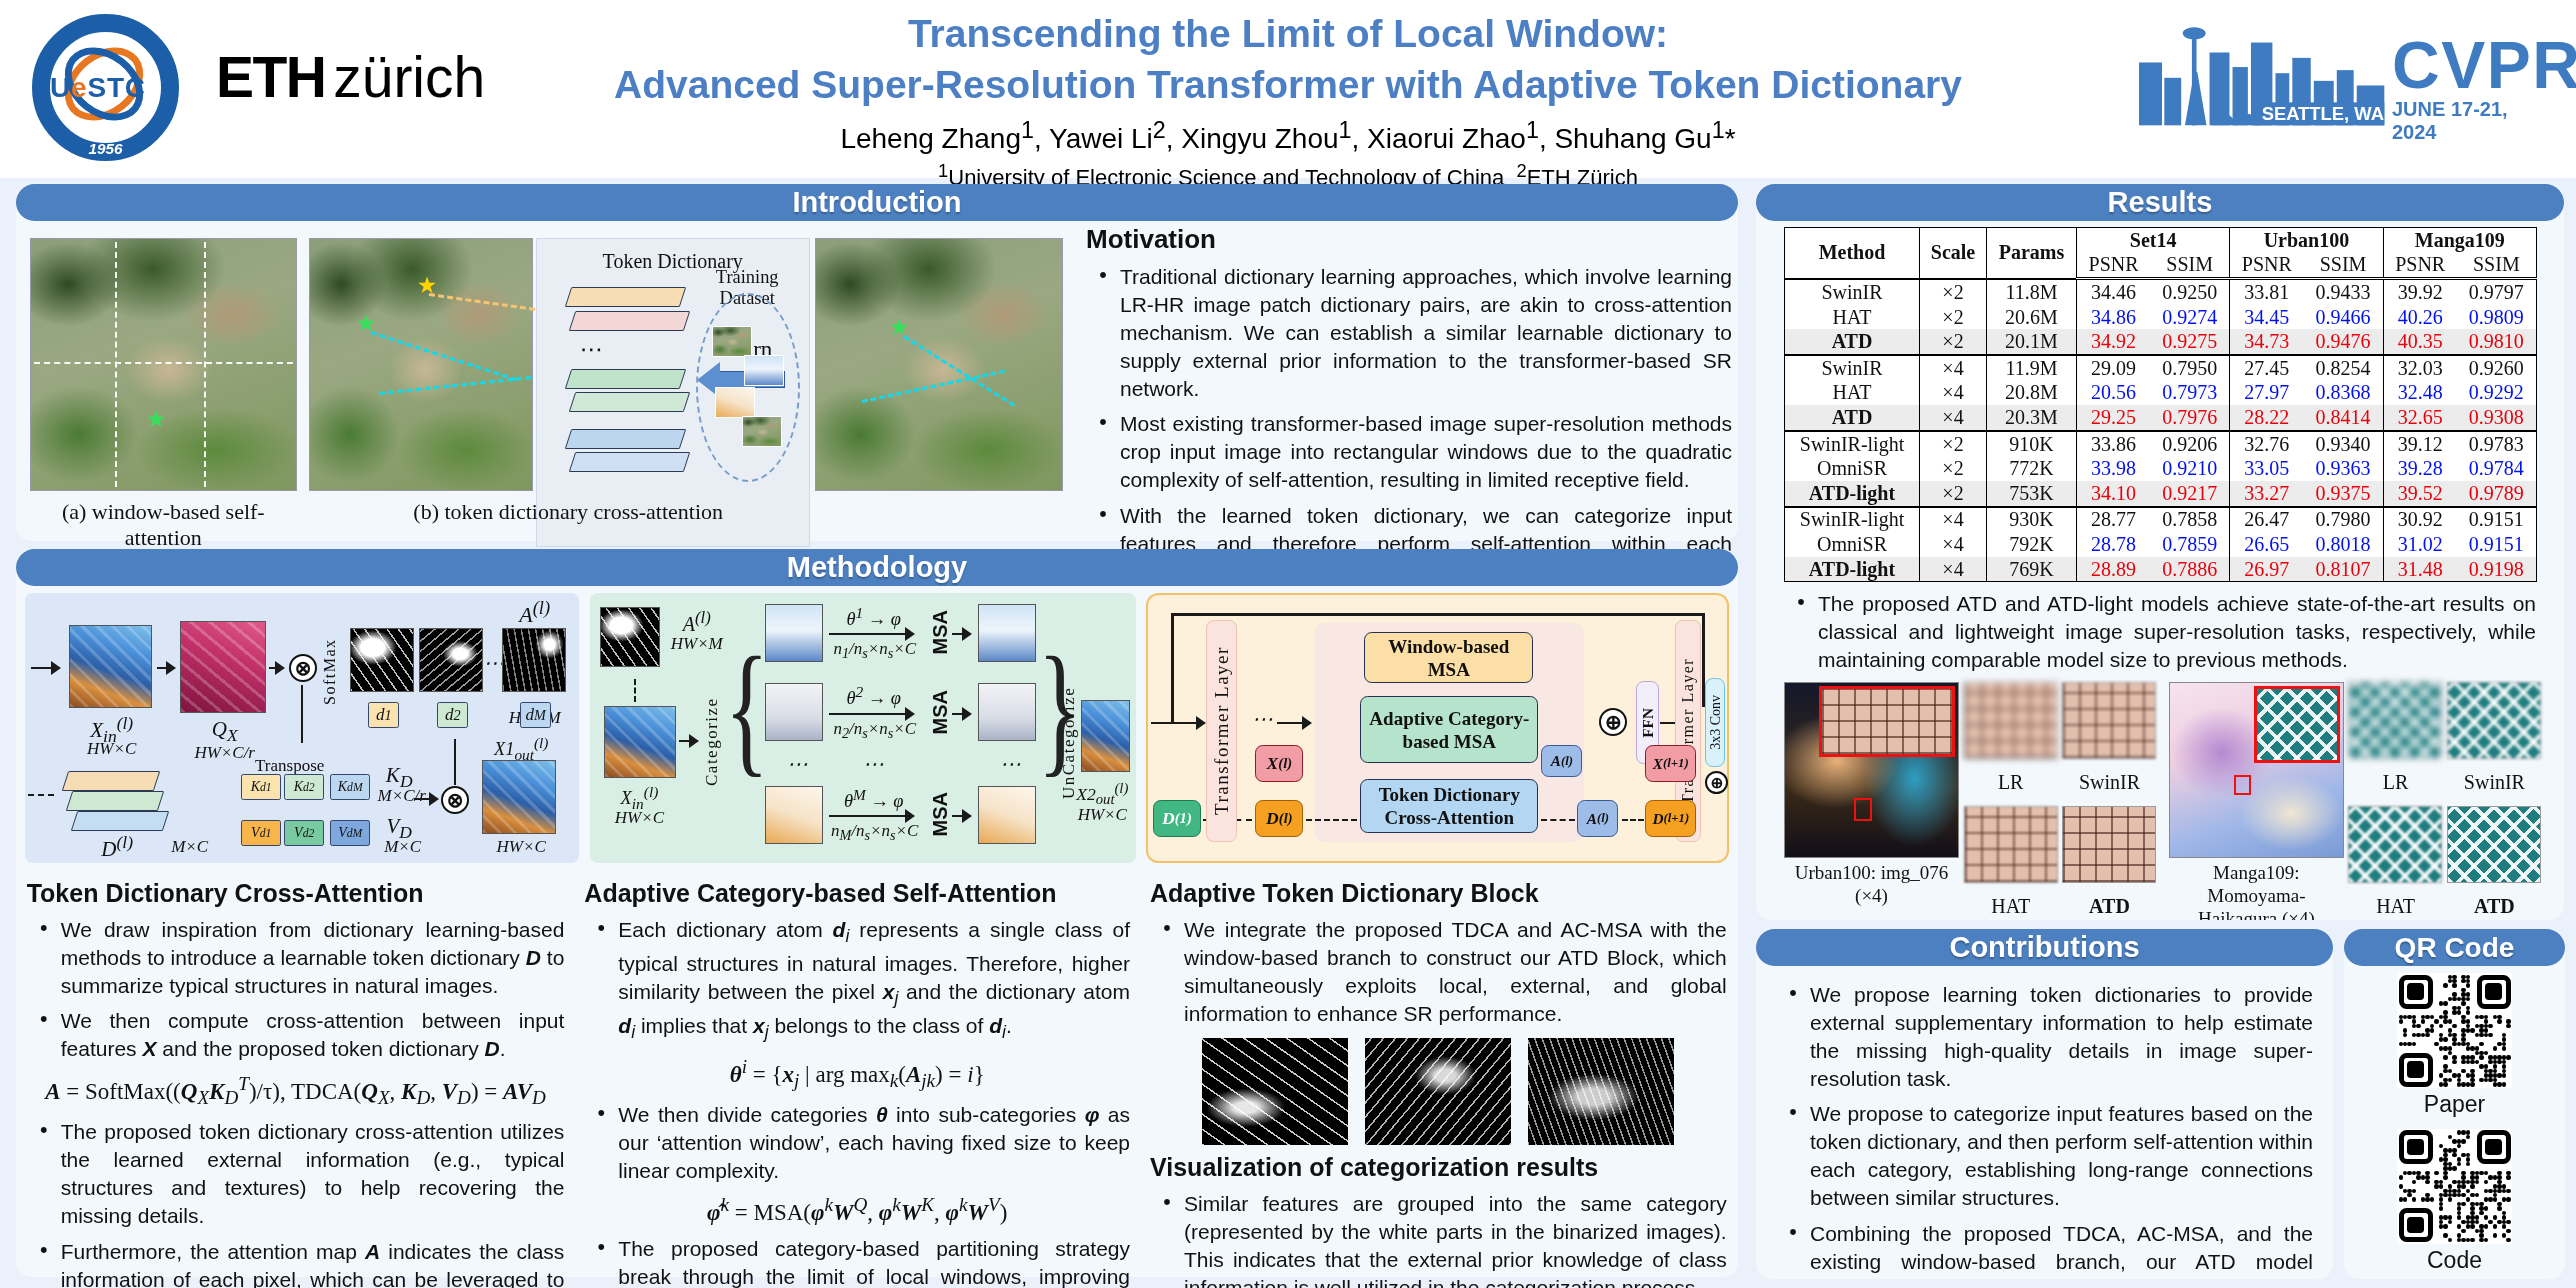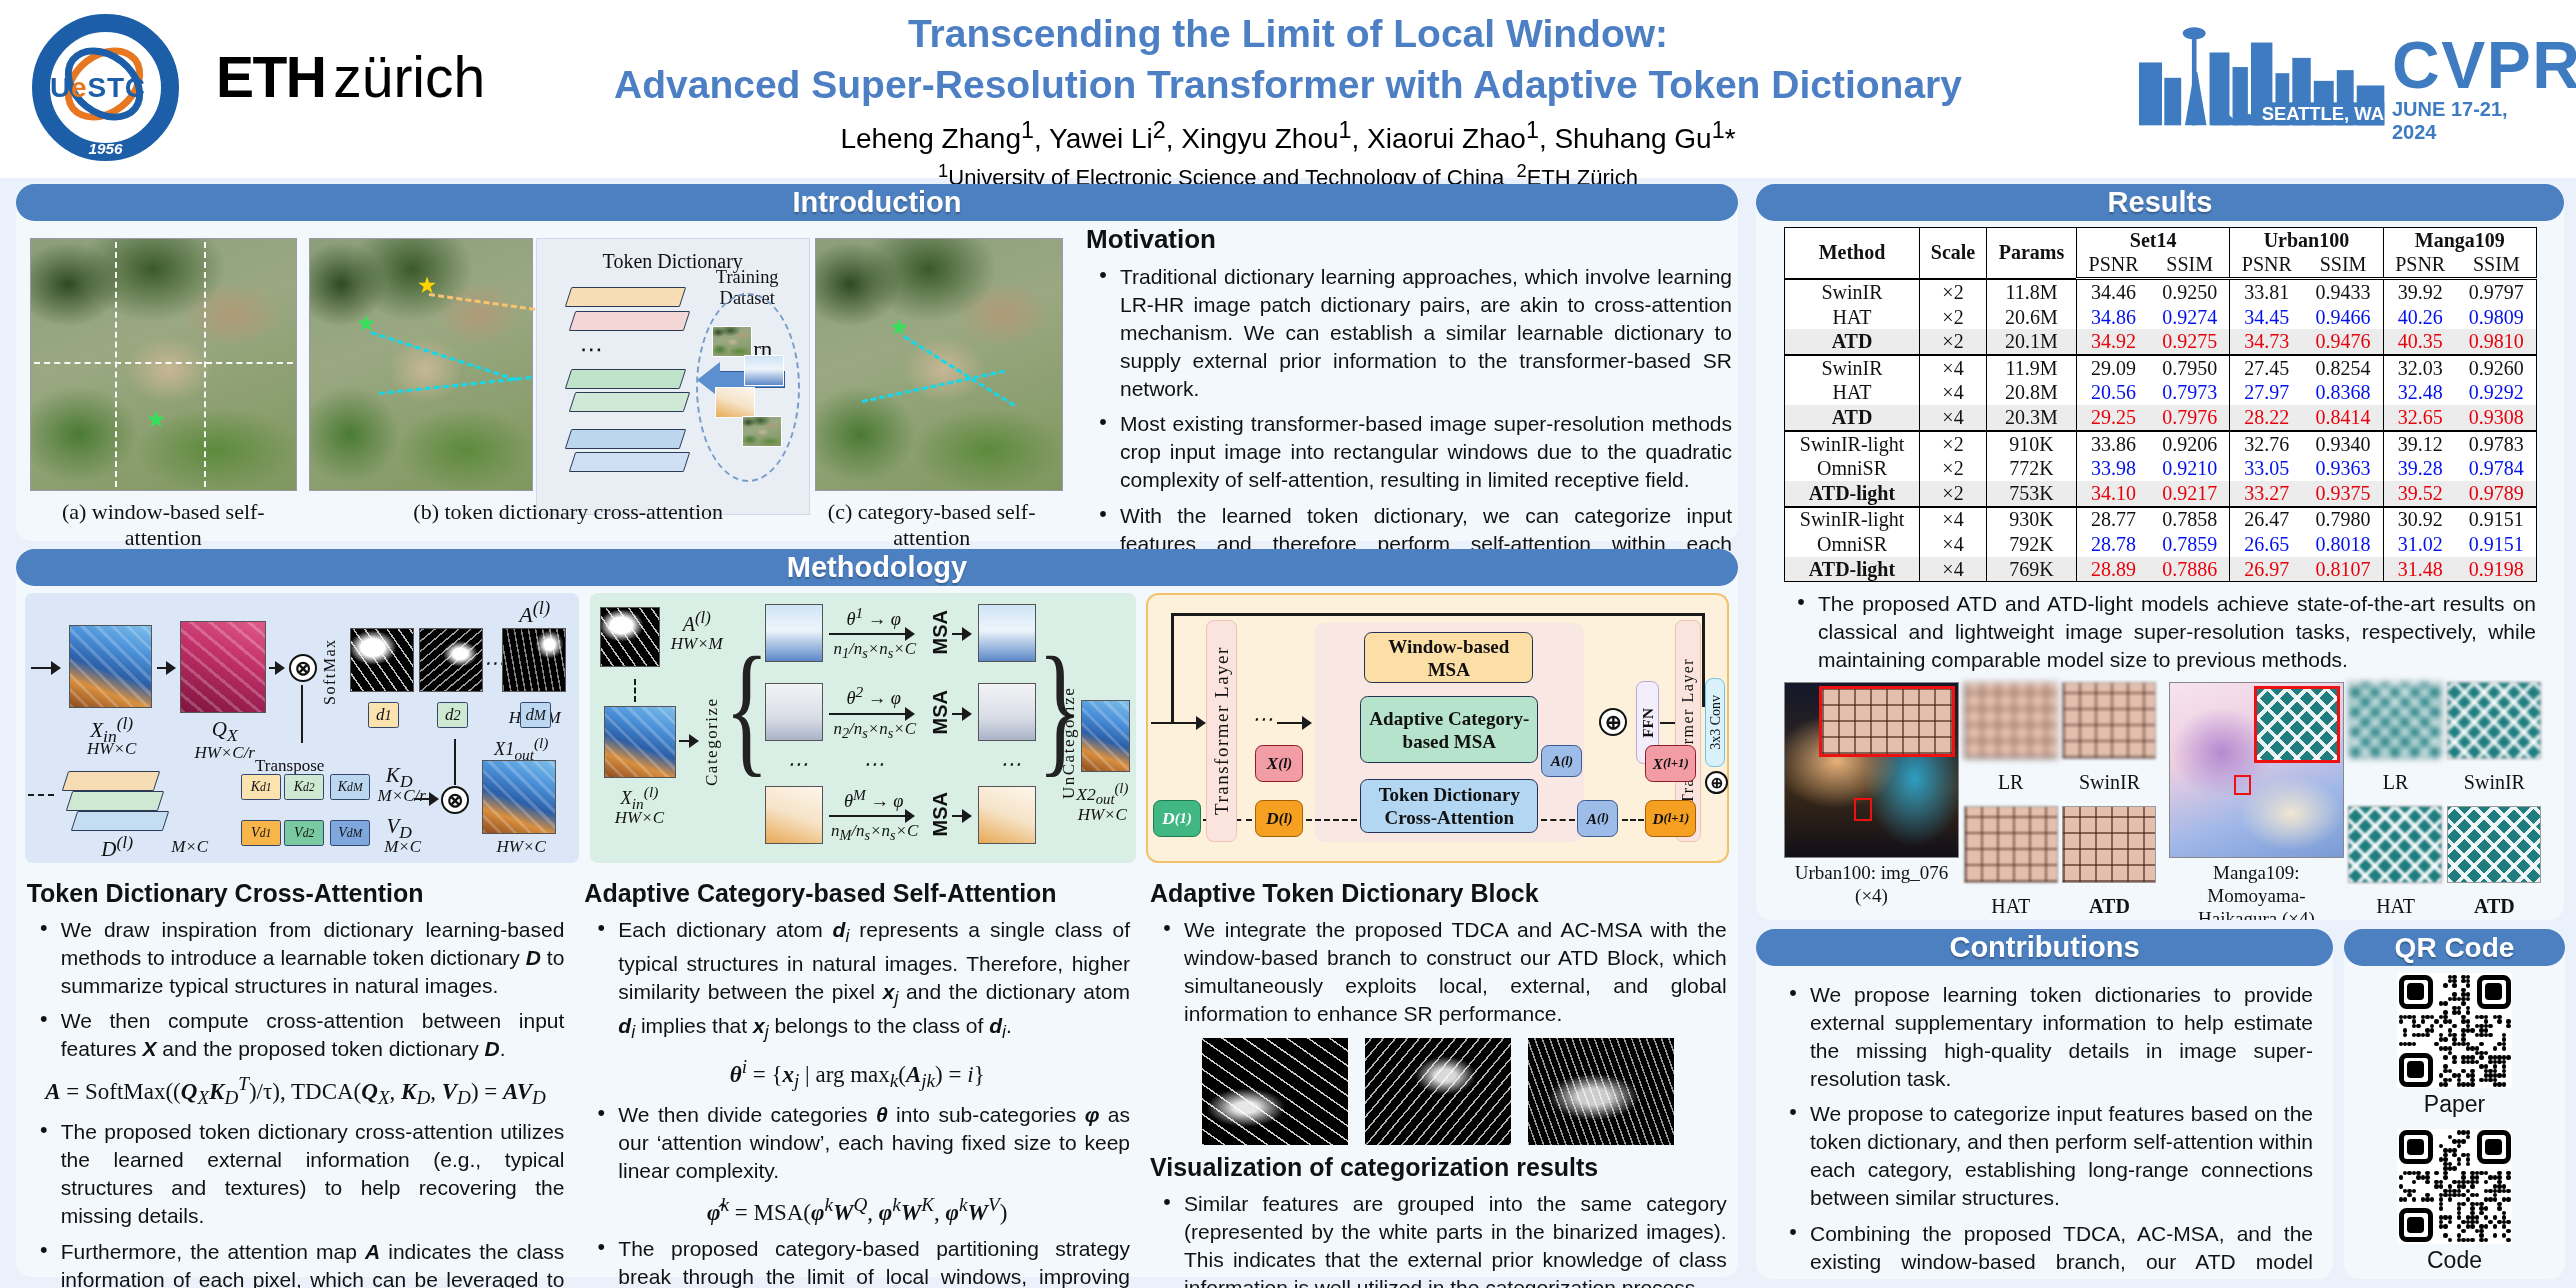--- a/index.html
+++ b/index.html
@@ -59,21 +59,21 @@
       radial-gradient(ellipse 48% 26% at 70% 84%, #5c8a3c 0%, rgba(92,138,60,0) 65%),
       radial-gradient(ellipse 32% 22% at 76% 30%, #b09a77 0%, rgba(176,154,119,0) 60%),
       radial-gradient(ellipse 28% 22% at 52% 52%, #c8b794 0%, rgba(200,183,148,0) 60%),
       linear-gradient(160deg, #8a9f7a 0%, #9aa882 40%, #7f975f 100%); }
   .cap { position:absolute; top:278px; font-family:"Liberation Serif",serif; font-size:22px; text-align:center; }
   .wline { position:absolute; border-left:2.3px dashed #fff; top:3.1px; bottom:3.1px; opacity:.95; }
   .hline { position:absolute; border-top:2.3px dashed #fff; left:3.1px; right:3.1px; opacity:.95; }
   .star { position:absolute; font-size:23px; line-height:23px; }
   .dashcyan { position:absolute; border-top:3.8px dashed #18d8e8; transform-origin:left center; }
   .dashorange { position:absolute; border-top:3.8px dashed #f8c471; transform-origin:left center; }
-  .tdbox { position:absolute; top:17px; height:277px; background:#e9eef5; border:0.8px solid #cdd9ea; }
+  .tdbox { position:absolute; top:17px; height:309px; background:#e9eef5; border:0.8px solid #cdd9ea; }
   .tdbox .tdl { position:absolute; left:0; width:100%; top:10.7px; text-align:center;
                 font-family:"Liberation Serif",serif; font-size:20px; }
   .tdbox .tdsl { position:absolute; font-family:"Liberation Serif",serif; font-size:18.4px; text-align:center; }
   .bar3d { position:absolute; height:20px; width:115px; border:1.5px solid #2b3a55; transform:skewX(-18deg); border-radius:1.5px; }
   .learnA { position:absolute; font-size:23px; font-family:"Liberation Serif",serif; }
   .blkarrow { position:absolute; width:66px; height:17px; background:#5b8fd0; border:1.5px solid #33589a; }
   .blkarrow::before { content:""; position:absolute; left:-23px; top:-10px;
       border:18.4px solid transparent; border-right:23px solid #5b8fd0; border-left:0; }
   .oval { position:absolute; border:2.3px dashed #7a9cc8; border-radius:50%; }
   .minitile { position:absolute; width:40px; height:31px; border:0.8px solid #fff; }
@@ -299,21 +299,20 @@
         </div>
       </div>
 
       <div class="photo aerial" style="left:791px; width:248px;">
         <span class="star" style="left:73px; top:77px; color:#35e05a;">★</span>
         <span class="dashcyan" style="left:88px; top:96px; width:130px; transform:rotate(32deg);"></span>
         <span class="dashcyan" style="left:46px; top:161px; width:146px; transform:rotate(-12deg);"></span>
       </div>
       <div class="cap" style="left:6.1px;   width:267px;">(a) window-based self-attention</div>
       <div class="cap" style="left:330px; width:429px;">(b) token dictionary cross-attention</div>
-      <div class="cap" style="left:774px;width:268px;">(c) category-based self-attention</div>
     </div>
 
     <div class="motiv">
       <div class="mhead">Motivation</div>
       <div>
           <div class="bul">
             <span class="dot">•</span>
             <div class="btxt">Traditional dictionary learning approaches, which involve learning LR-HR image patch dictionary pairs, are akin to cross-attention mechanism. We can establish a similar learnable dictionary to supply external prior information to the transformer-based SR network.</div>
           </div>
           <div class="bul">

